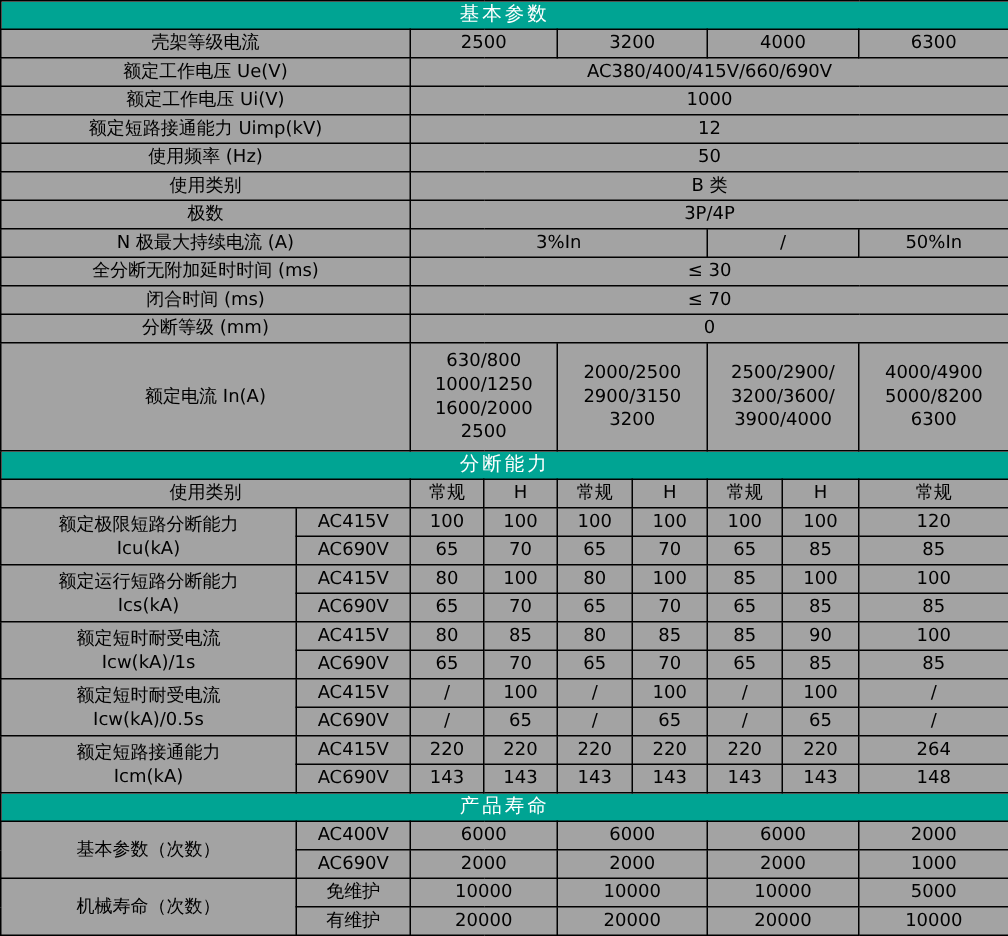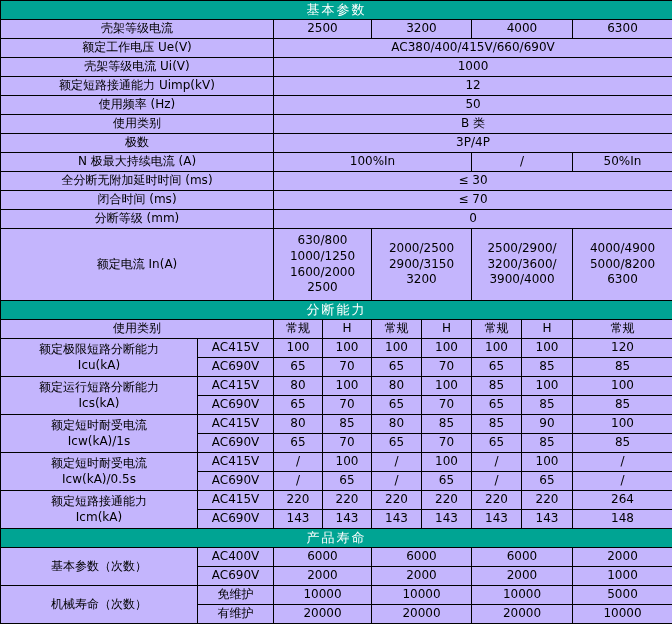--- a/index.html
+++ b/index.html
@@ -3,21 +3,21 @@
 <meta charset="utf-8">
 <style>
   html, body { margin: 0; padding: 0; background: #ffffff; }
   body { width: 672px; font-family: "DejaVu Sans", "Liberation Sans", sans-serif; }
   table.spec {
     border-collapse: collapse;
     table-layout: fixed;
     width: 672px;
     font-size: 12px;
     color: #000000;
-    background: #c4b5fd;
+    background: #a3a3a3;
   }
   table.spec td {
     border: 1px solid #000000;
     text-align: center;
     vertical-align: middle;
     padding: 0 2px;
     height: 19px;
     line-height: 1.3;
     overflow: hidden;
     box-sizing: border-box;
@@ -62,42 +62,42 @@
     <td colspan="2">2500</td>
     <td colspan="2">3200</td>
     <td colspan="2">4000</td>
     <td>6300</td>
   </tr>
   <tr>
     <td colspan="2" class="plabel">额定工作电压 Ue(V)</td>
     <td colspan="7">AC380/400/415V/660/690V</td>
   </tr>
   <tr>
-    <td colspan="2" class="plabel">壳架等级电流 Ui(V)</td>
+    <td colspan="2" class="plabel">额定工作电压 Ui(V)</td>
     <td colspan="7">1000</td>
   </tr>
   <tr>
     <td colspan="2" class="plabel">额定短路接通能力 Uimp(kV)</td>
     <td colspan="7">12</td>
   </tr>
   <tr>
     <td colspan="2" class="plabel">使用频率 (Hz)</td>
     <td colspan="7">50</td>
   </tr>
   <tr>
     <td colspan="2" class="plabel">使用类别</td>
     <td colspan="7">B 类</td>
   </tr>
   <tr>
     <td colspan="2" class="plabel">极数</td>
     <td colspan="7">3P/4P</td>
   </tr>
   <tr>
     <td colspan="2" class="plabel">N 极最大持续电流 (A)</td>
-    <td colspan="4">100%In</td>
+    <td colspan="4">3%In</td>
     <td colspan="2">/</td>
     <td>50%In</td>
   </tr>
   <tr>
     <td colspan="2" class="plabel">全分断无附加延时时间 (ms)</td>
     <td colspan="7">≤ 30</td>
   </tr>
   <tr>
     <td colspan="2" class="plabel">闭合时间 (ms)</td>
     <td colspan="7">≤ 70</td>

